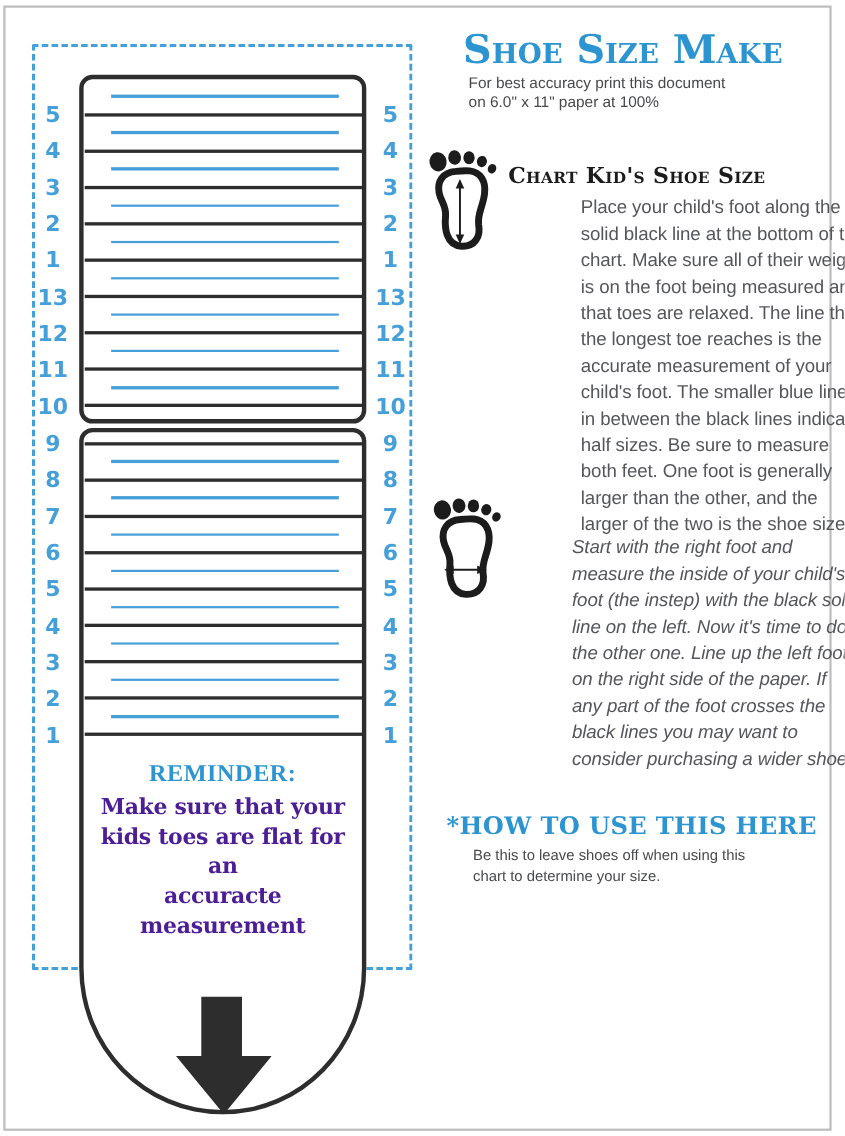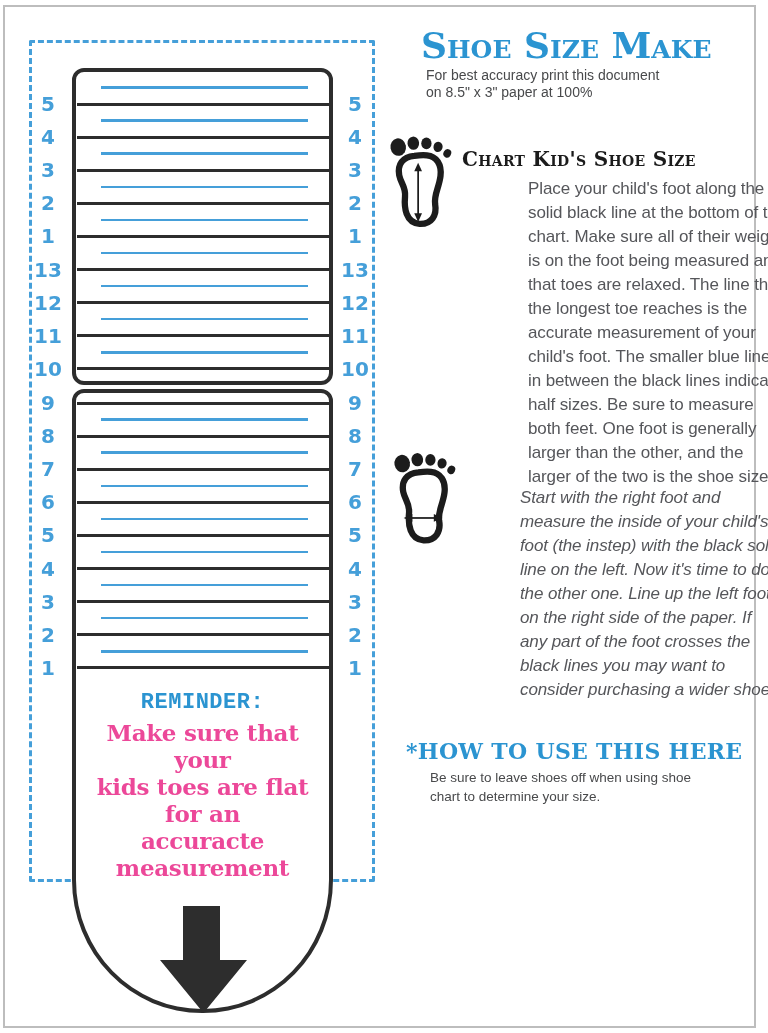--- a/index.html
+++ b/index.html
@@ -38,25 +38,25 @@
   .size-label{
     position:absolute;width:36px;height:28px;line-height:28px;text-align:center;
     font-family:"DejaVu Sans",sans-serif;font-weight:bold;font-size:20px;color:var(--blue-light);
   }
   .size-label.left{left:30px;}
   .size-label.right{left:337px;}
   .reminder{
     position:absolute;left:80px;top:690px;width:245px;text-align:center;
   }
   .reminder-title{
-    font-family:Liberation Mono, monospace;font-weight:bold;font-size:22px;color:var(--blue);
+    font-family:Liberation Serif, serif;font-weight:bold;font-size:22px;color:var(--blue);
     letter-spacing:.5px;
   }
   .reminder-body{
-    font-family:"DejaVu Serif",serif;font-weight:bold;font-size:23px;color:#ec4899;
+    font-family:"DejaVu Serif",serif;font-weight:bold;font-size:20px;color:#4c1d95;
     line-height:27px;margin-top:4px;white-space:pre-line;letter-spacing:-0.3px;
   }
   .place-heel{
     position:absolute;left:80px;top:820px;width:245px;text-align:center;
     font-family:"DejaVu Serif",serif;font-weight:bold;font-size:29px;color:var(--blue);
     line-height:34px;letter-spacing:.5px;white-space:pre-line;
   }
   .down-arrow{position:absolute;left:160px;top:906px;}
   
   .doc-title{
@@ -186,21 +186,21 @@
 accuracte measurement</div>
   </div>
 
 
   <svg class="down-arrow" width="87" height="108" viewBox="0 0 87 108">
     <polygon points="23,0 60,0 60,54 87,54 43.5,107 0,54 23,54" fill="#2d2d2d"></polygon>
   </svg>
 
   <div class="doc-title">Shoe Size Make</div>
   <div class="doc-subtitle">For best accuracy print this document
-on 8.5" x 3" paper at 100%</div>
+on 6.0" x 11" paper at 100%</div>
 
   <svg class="foot-icon foot-size-icon" width="68" height="96" viewBox="0 0 70 96">
     <path d="M26,19 C14,20 8.5,28 10.5,39 C12,47 17.5,51 16.5,61 C15.5,72 17,88 31.5,89 C44,89.5 49.5,80 47.5,69 C46,59 51.5,52 53,40 C54.5,28 49,19.5 39,18.5 C34,18 30,18.5 26,19 Z" fill="#ffffff" stroke="#1c1c1c" stroke-width="6.5" stroke-linejoin="round"></path>
     <ellipse cx="9.5" cy="10" rx="8" ry="9" fill="#1c1c1c" transform="rotate(-10 9.5 10)"></ellipse>
     <ellipse cx="25" cy="6" rx="6" ry="6.8" fill="#1c1c1c" transform="rotate(-6 25 6)"></ellipse>
     <ellipse cx="38.5" cy="6.2" rx="5.3" ry="6" fill="#1c1c1c"></ellipse>
     <ellipse cx="50.5" cy="9.8" rx="4.7" ry="5.3" fill="#1c1c1c" transform="rotate(14 50.5 9.8)"></ellipse>
     <ellipse cx="60" cy="16.5" rx="3.9" ry="4.5" fill="#1c1c1c" transform="rotate(28 60 16.5)"></ellipse>
     <line x1="30" y1="33" x2="30" y2="80" stroke="#1c1c1c" stroke-width="1.8"></line>
     <path d="M30,26 L26,35 L34,35 Z" fill="#1c1c1c"></path>
@@ -216,16 +216,16 @@
     <ellipse cx="38.5" cy="6.2" rx="5.3" ry="6" fill="#1c1c1c"></ellipse>
     <ellipse cx="50.5" cy="9.8" rx="4.7" ry="5.3" fill="#1c1c1c" transform="rotate(14 50.5 9.8)"></ellipse>
     <ellipse cx="60" cy="16.5" rx="3.9" ry="4.5" fill="#1c1c1c" transform="rotate(28 60 16.5)"></ellipse>
     <line x1="17" y1="66" x2="45" y2="66" stroke="#1c1c1c" stroke-width="1.8"></line>
     <path d="M11,66 L20,62 L20,70 Z" fill="#1c1c1c"></path>
     <path d="M51,66 L42,62 L42,70 Z" fill="#1c1c1c"></path>
   </svg>
   <div class="para para-width">Start with the right foot and measure the inside of your child's foot (the instep) with the black solid line on the left.  Now it's time to do the other one.  Line up the left foot on the right side of the paper.  If any part of the foot crosses the black lines you may want to consider purchasing a wider shoe.</div>
 
   <div class="howto-heading">*HOW TO USE THIS HERE</div>
-  <div class="howto-body">Be sure to leave shoes off when using shoe
+  <div class="howto-body">Be this to leave shoes off when using this
 chart to determine your size.</div>
 
 </div>
 
 </body></html>

